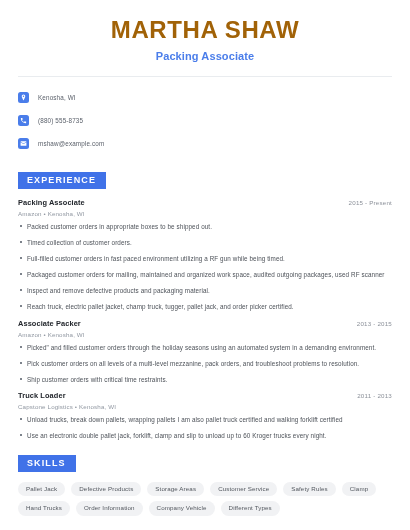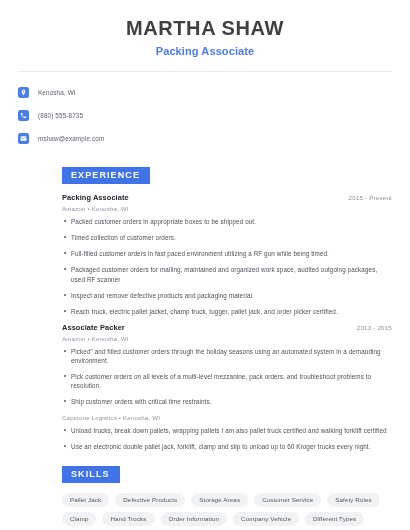--- a/index.html
+++ b/index.html
@@ -25,24 +25,24 @@
     padding: 0;
   }
 
   
   .header {
     padding: 16px 20px 0 20px;
     text-align: center;
   }
 
   .full-name {
-    font-size: 20px;
+    font-size: 24px;
     font-weight: 700;
     letter-spacing: 0.6px;
-    color: #404040;
+    color: #a16207;
     line-height: 1.2;
   }
 
   .job-title {
     margin-top: 5px;
     font-size: 11px;
     font-weight: 700;
     color: #4a7dea;
     letter-spacing: 0.1px;
   }
@@ -79,21 +79,21 @@
 
   .contact-icon svg { display: block; }
 
   .contact-text {
     font-size: 6.3px;
     color: #595f69;
     letter-spacing: 0.15px;
   }
 
   
-  .section { padding: 0 18px; margin-left: 44px; }
+  .section { padding: 0 18px; }
 
   .section-exp { margin-top: 16px; }
   .section-skills { margin-top: 12px; }
 
   .section-badge {
     display: inline-block;
     background: #4072e8;
     color: #ffffff;
     font-size: 9px;
     font-weight: 700;
@@ -249,20 +249,24 @@
         </div>
         <div class="job-meta">Amazon • Kenosha, WI</div>
         <ul class="bullets">
           <li>Picked" and filled customer orders through the holiday seasons using an automated system in a demanding environment.</li>
           <li>Pick customer orders on all levels of a multi-level mezzanine, pack orders, and troubleshoot problems to resolution.</li>
           <li>Ship customer orders with critical time restraints.</li>
         </ul>
       </div>
 
       <div class="job">
+        <div class="job-head">
+          <span class="job-role">Truck Loader</span>
+          <span class="job-dates">2011 - 2013</span>
+        </div>
         <div class="job-meta">Capstone Logistics • Kenosha, WI</div>
         <ul class="bullets">
           <li>Unload trucks, break down pallets, wrapping pallets I am also pallet truck certified and walking forklift certified</li>
           <li>Use an electronic double pallet jack, forklift, clamp and slip to unload up to 60 Kroger trucks every night.</li>
         </ul>
       </div>
 
     </div>
   </div>
 

